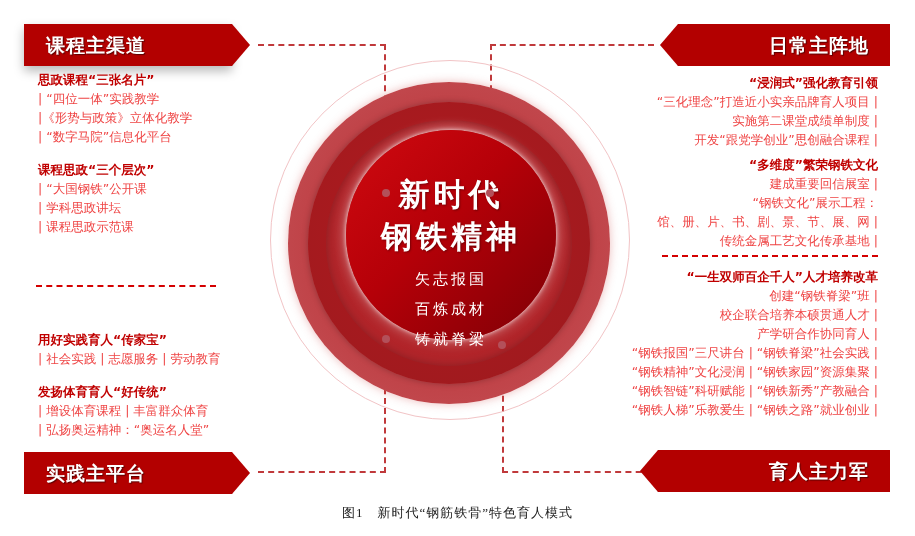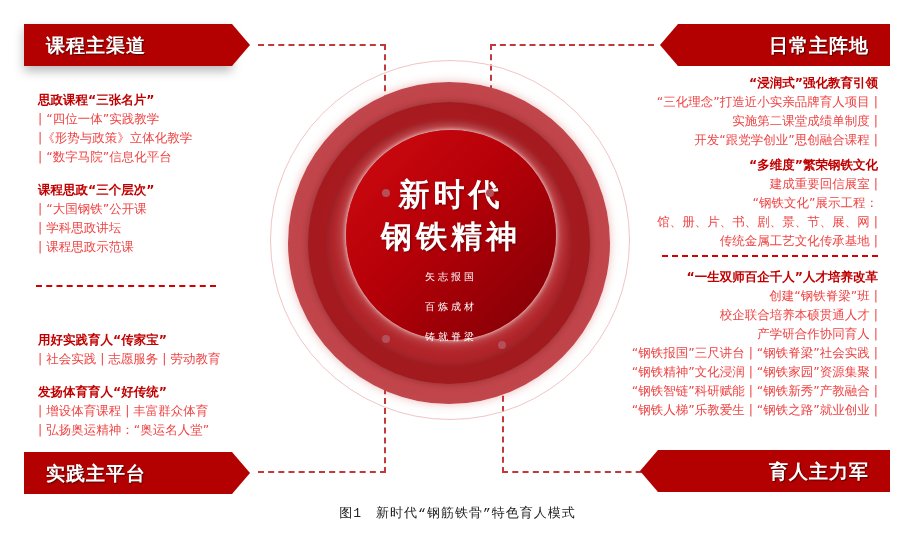--- a/index.html
+++ b/index.html
@@ -32,26 +32,26 @@
   .ring { position: absolute; border-radius: 50%; }
   .dot { position: absolute; width: 8px; height: 8px; border-radius: 50%; background: #b3505a; }
 
   .center-title {
     position: absolute; left: 0; width: 100%; text-align: center; color: #fff;
     font-family: "DejaVu Serif", "Liberation Serif", serif; font-weight: bold; font-size: 31px;
     letter-spacing: 4px; text-shadow: 1px 1px 2px rgba(0,0,0,0.35);
   }
   .center-sub {
     position: absolute; left: 0; width: 100%; text-align: center; color: #fff;
-    font-family: "DejaVu Serif", "Liberation Serif", serif; font-size: 10px; letter-spacing: 3px;
+    font-family: "DejaVu Serif", "Liberation Serif", serif; font-size: 15px; letter-spacing: 3px;
   }
 
   .caption {
     position: absolute; left: 0; top: 504px; width: 915px; text-align: center;
-    font-family: Liberation Mono, monospace; font-size: 13px; color: #222; letter-spacing: 1px;
+    font-family: Liberation Serif, serif; font-size: 13px; color: #222; letter-spacing: 1px;
   }
 </style>
 </head>
 <body>
 
 <div class="conn-line" style="left:258px; top:44px; width:128px; height:150px; border-top-width:2px; border-right-width:2px;"></div>
 <div class="conn-line" style="left:490px; top:44px; width:164px; height:150px; border-top-width:2px; border-left-width:2px;"></div>
 <div class="conn-line" style="left:258px; top:339px; width:128px; height:134px; border-bottom-width:2px; border-right-width:2px;"></div>
 <div class="conn-line" style="left:502px; top:345px; width:150px; height:128px; border-bottom-width:2px; border-left-width:2px;"></div>
 
@@ -71,21 +71,21 @@
   <div class="dot" style="left:216px; top:129px;"></div>
   <div class="dot" style="left:112px; top:275px;"></div>
   <div class="dot" style="left:228px; top:281px;"></div>
 </div>
 
 <div class="banner-shadow" style="left:24px; top:24px; width:208px;"></div>
 <div class="banner right-arrow" style="left:24px; top:24px; width:226px;">
   <span>课程主渠道</span>
 </div>
 
-<div class="block" style="left:38px; top:70px;margin-top:20px;">
+<div class="block" style="left:38px; top:70px;">
   <div class="head">思政课程“三张名片”</div>
   <div class="item">| “四位一体”实践教学</div>
   <div class="item">|《形势与政策》立体化教学</div>
   <div class="item">| “数字马院”信息化平台</div>
   <div class="head" style="margin-top:14px;">课程思政“三个层次”</div>
   <div class="item">| “大国钢铁”公开课</div>
   <div class="item">| 学科思政讲坛</div>
   <div class="item">| 课程思政示范课</div>
 </div>
 

